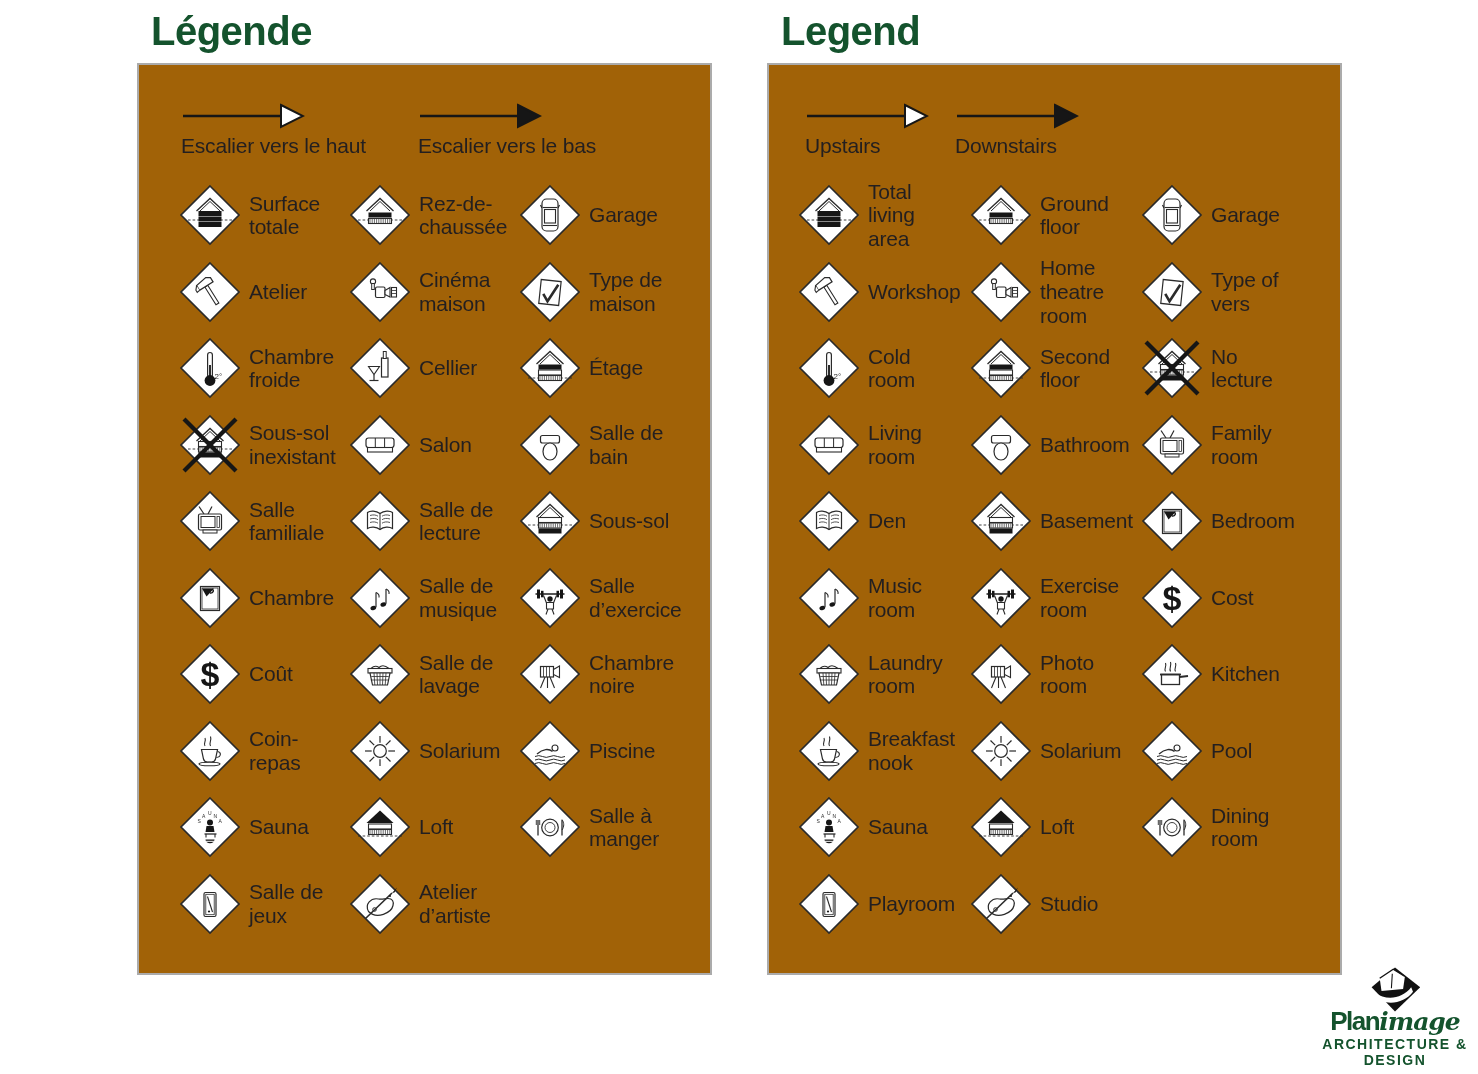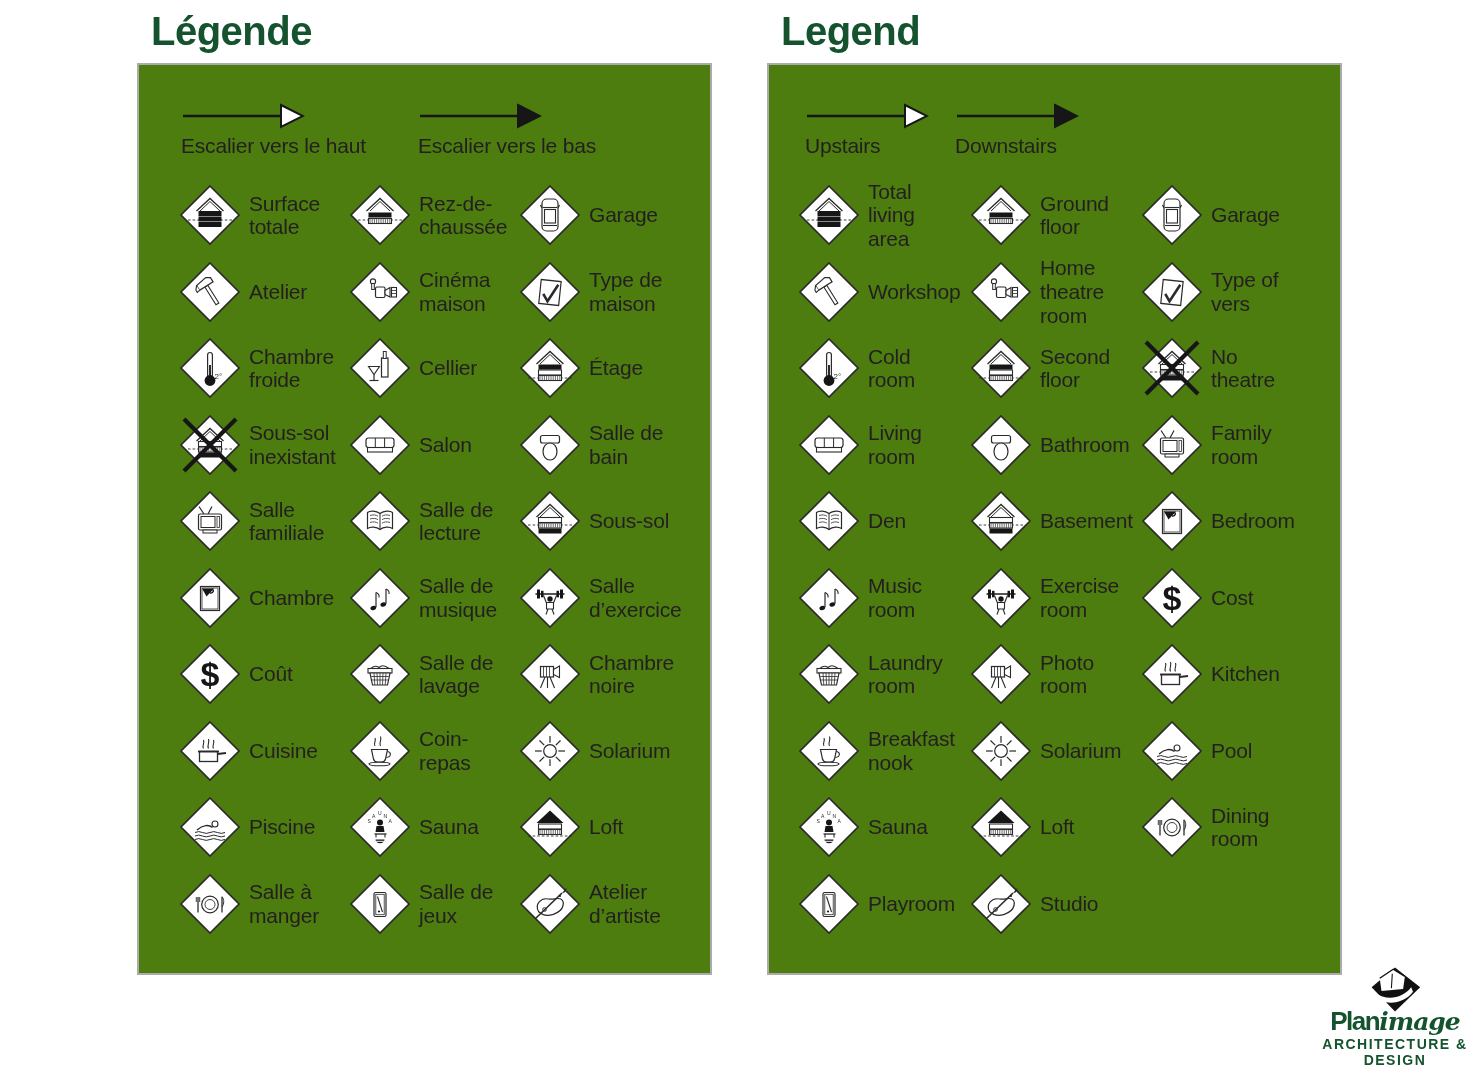--- a/index.html
+++ b/index.html
@@ -7,21 +7,21 @@
        font-family:"Liberation Sans",sans-serif;color:#231f20;}
 
   .panel-wrap{position:absolute;top:0;width:575px;}
   #panel-0{left:137px;}
   #panel-1{left:767px;}
 
   .panel-title{margin:7px;position:absolute;top:2px;left:7px;
     font-size:40px;font-weight:bold;letter-spacing:-0.5px;color:#14532d;}
 
   .box{position:absolute;top:63px;left:0;width:575px;height:912px;
-    border:2px solid #ababab;background:#4d7c0f;box-sizing:border-box;}
+    border:2px solid #ababab;background:#a16207;box-sizing:border-box;}
 
   .arrows{position:absolute;top:36px;display:flex;}
   #panel-0 .arrows{left:42px;gap:52px;}
   #panel-1 .arrows{left:36px;gap:26px;}
   .arrow-block{display:flex;flex-direction:column;align-items:flex-start;}
   .arrow-svg{width:124px;height:30px;display:block;}
   .arrow-label{font-size:21px;margin-top:3px;white-space:nowrap;letter-spacing:-0.2px;}
 
   .grid{position:absolute;top:112px;display:grid;grid-auto-rows:76.5px;}
   #panel-0 .grid{left:40px;grid-template-columns:170px 170px 190px;}
@@ -403,34 +403,20 @@
               <line x1="28.5" y1="34" x2="28.5" y2="45" stroke="#2b2b2b" stroke-width="1.1"></line>
             </svg>
           </span>
           <span class="lbl">Chambre
 noire</span>
         </div>
         <div class="cell">
           <span class="dicon">
             <svg viewBox="0 0 62 62" width="62" height="62" style="overflow:visible">
               <polygon points="31,2 60,31 31,60 2,31" fill="#fff" stroke="#2b2b2b" stroke-width="1.7"></polygon>
-              <path d="M24.5,28.5 C22.5,25.5 26,24 24.5,20" fill="none" stroke="#2b2b2b" stroke-width="1.1"></path>
-              <path d="M29.5,28.5 C27.5,25 31,23.5 29.5,19" fill="none" stroke="#2b2b2b" stroke-width="1.1"></path>
-              <path d="M34.5,28.5 C32.5,25.5 36,24 34.5,20" fill="none" stroke="#2b2b2b" stroke-width="1.1"></path>
-              <rect x="20.5" y="31.5" width="18" height="10" fill="#fff" stroke="#2b2b2b" stroke-width="1.3"></rect>
-              <line x1="19" y1="31.5" x2="40" y2="31.5" stroke="#2b2b2b" stroke-width="1.8"></line>
-              <line x1="38.5" y1="34" x2="47" y2="33" stroke="#2b2b2b" stroke-width="1.8"></line>
-            </svg>
-          </span>
-          <span class="lbl">Cuisine</span>
-        </div>
-        <div class="cell">
-          <span class="dicon">
-            <svg viewBox="0 0 62 62" width="62" height="62" style="overflow:visible">
-              <polygon points="31,2 60,31 31,60 2,31" fill="#fff" stroke="#2b2b2b" stroke-width="1.7"></polygon>
               <path d="M26,26 C24,23 27.5,21.5 26,18" fill="none" stroke="#2b2b2b" stroke-width="1.1"></path>
               <path d="M31.5,26 C29.5,22.5 33,21 31.5,16.5" fill="none" stroke="#2b2b2b" stroke-width="1.1"></path>
               <path d="M22.5,29.5 h16 l-2,9.5 a4,4 0 0 1 -3.9,3 h-4.2 a4,4 0 0 1 -3.9,-3 Z" fill="#fff" stroke="#2b2b2b" stroke-width="1.2"></path>
               <path d="M38.5,31.5 c4,0.5 4,5.5 -1.2,6" fill="none" stroke="#2b2b2b" stroke-width="1.1"></path>
               <ellipse cx="30.5" cy="44" rx="10.5" ry="1.8" fill="#fff" stroke="#2b2b2b" stroke-width="1.1"></ellipse>
             </svg>
           </span>
           <span class="lbl">Coin-
 repas</span>
         </div>
@@ -726,21 +712,21 @@
               <line x1="34.199999999999996" y1="33.5" x2="34.199999999999996" y2="37.5" stroke="#2b2b2b" stroke-width="0.7"></line>
               <line x1="36.4" y1="33.5" x2="36.4" y2="37.5" stroke="#2b2b2b" stroke-width="0.7"></line>
               <line x1="38.6" y1="33.5" x2="38.6" y2="37.5" stroke="#2b2b2b" stroke-width="0.7"></line>
               <line x1="40.800000000000004" y1="33.5" x2="40.800000000000004" y2="37.5" stroke="#2b2b2b" stroke-width="0.7"></line>
               <rect x="19.5" y="38.5" width="23" height="5" fill="#161616"></rect>
               <line x1="5" y1="5" x2="57" y2="57" stroke="#161616" stroke-width="4.2"></line>
               <line x1="57" y1="5" x2="5" y2="57" stroke="#161616" stroke-width="4.2"></line>
             </svg>
           </span>
           <span class="lbl">No
-theatre</span>
+lecture</span>
         </div>
         <div class="cell">
           <span class="dicon">
             <svg viewBox="0 0 62 62" width="62" height="62" style="overflow:visible">
               <polygon points="31,2 60,31 31,60 2,31" fill="#fff" stroke="#2b2b2b" stroke-width="1.7"></polygon>
               <rect x="17" y="24" width="28" height="9.5" rx="2.5" fill="#fff" stroke="#2b2b2b" stroke-width="1.2"></rect>
               <line x1="26.3" y1="24" x2="26.3" y2="33.5" stroke="#2b2b2b" stroke-width="1"></line>
               <line x1="35.6" y1="24" x2="35.6" y2="33.5" stroke="#2b2b2b" stroke-width="1"></line>
               <rect x="18.5" y="33.5" width="25" height="4.5" fill="#fff" stroke="#2b2b2b" stroke-width="1.1"></rect>
             </svg>

